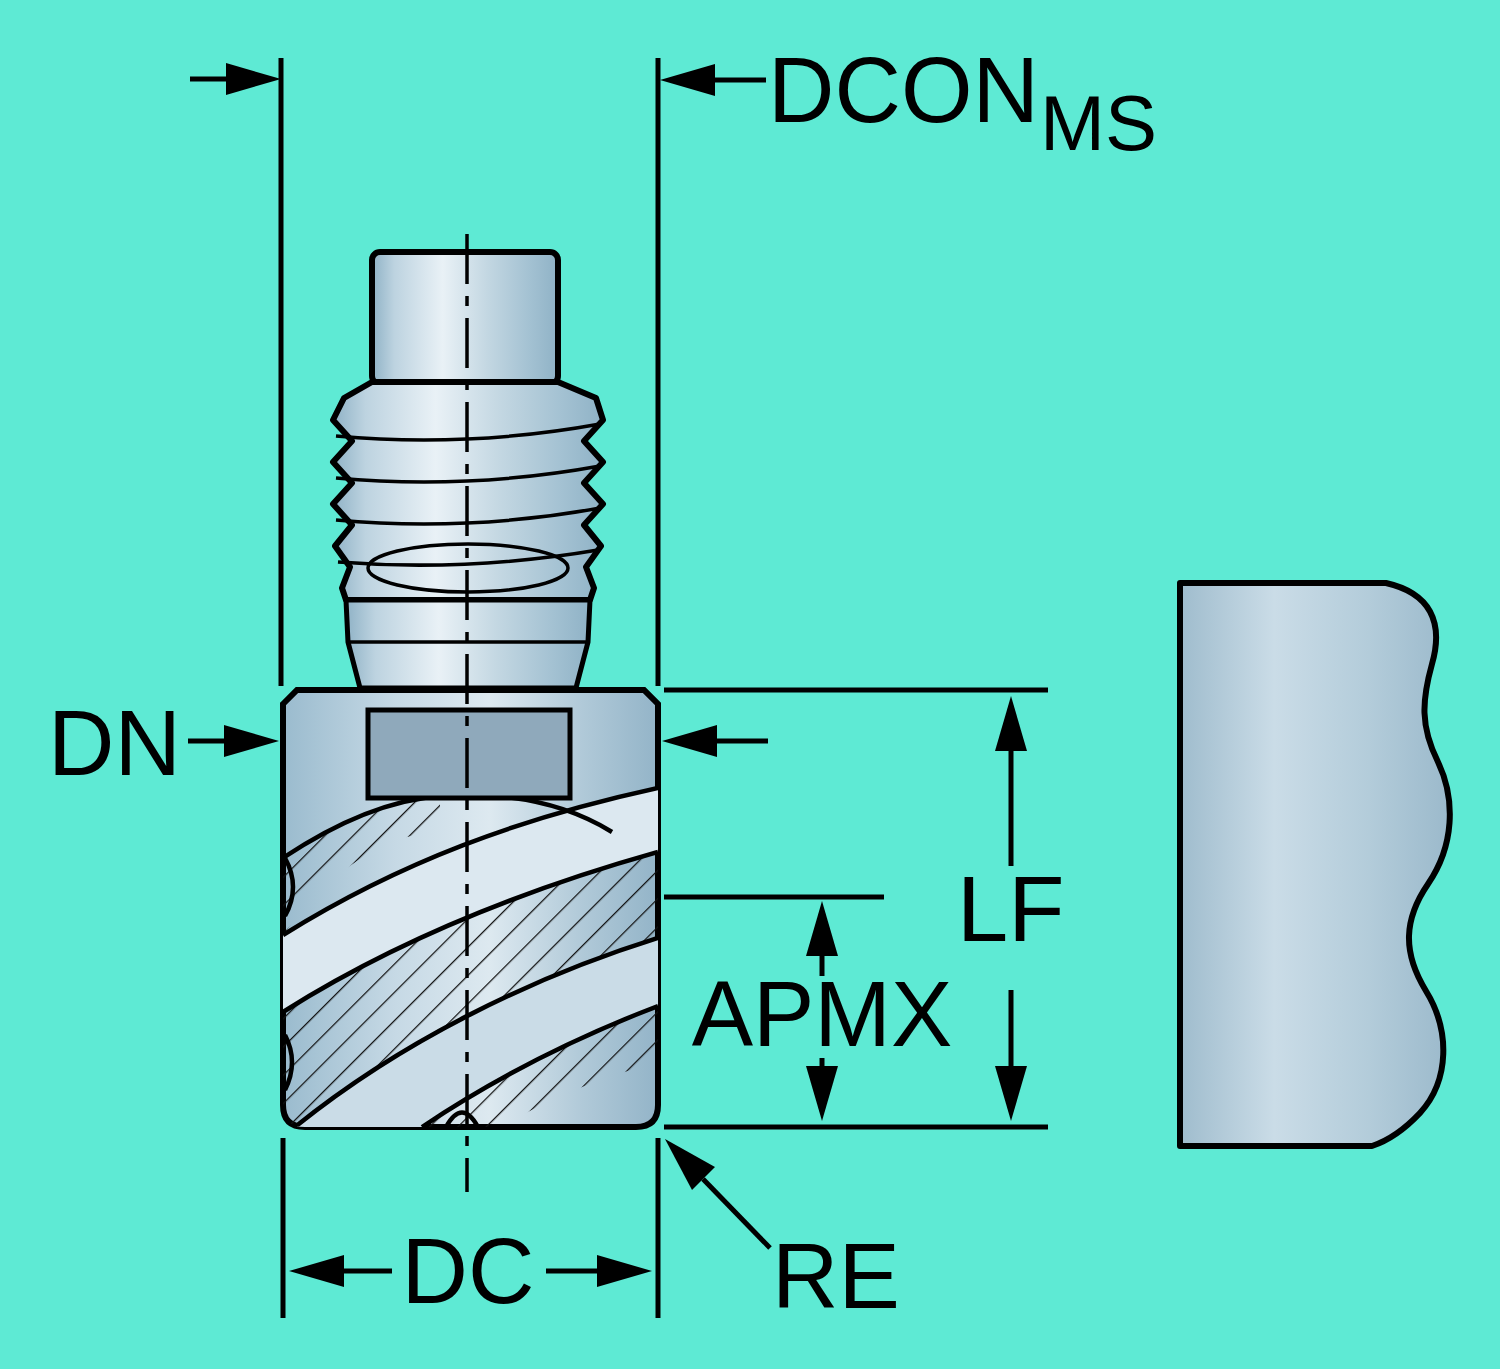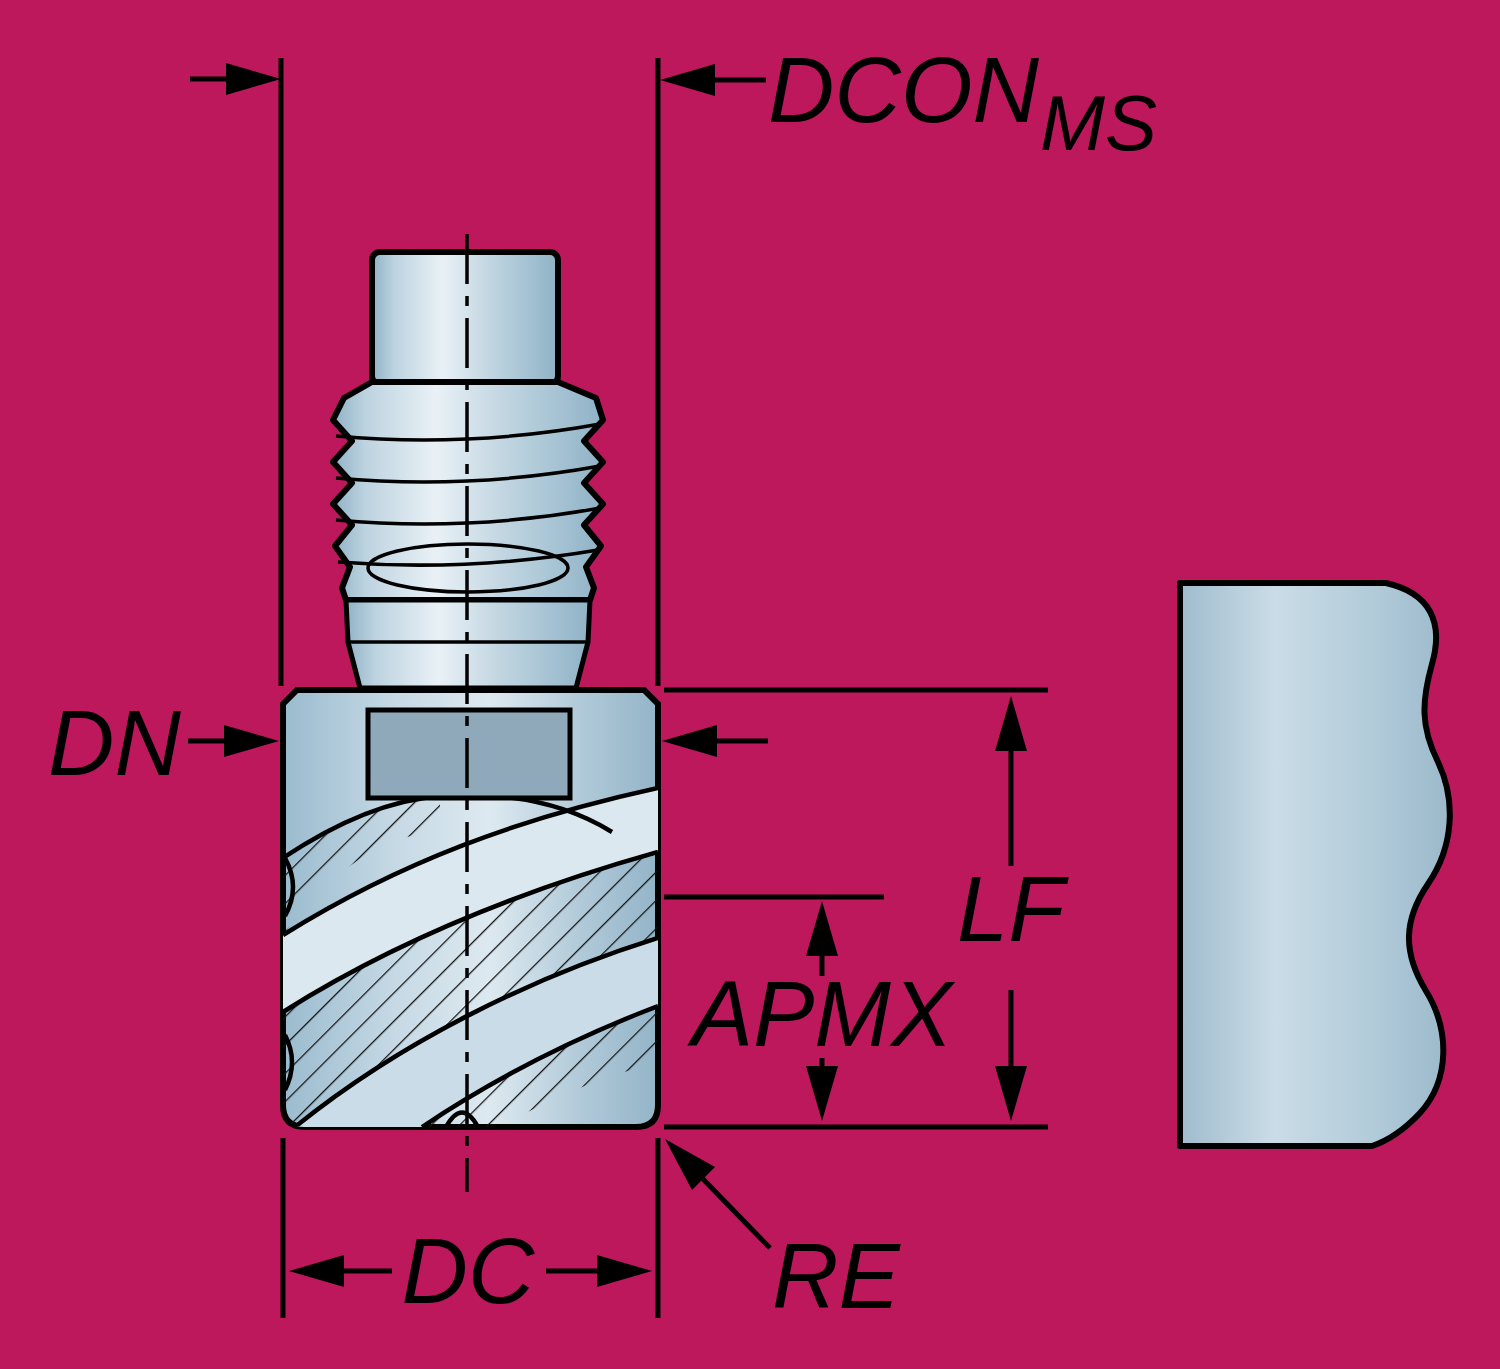--- a/index.html
+++ b/index.html
@@ -1,21 +1,20 @@
 <!DOCTYPE html>
 <html><head>
 <meta charset="utf-8">
 <style>
   html,body{margin:0;padding:0;background:#ffffff;}
   .canvas{
     position:relative;
     width:1500px;height:1369px;
-    background:#be185d;
+    background:#5eead4;
     font-family:"Liberation Sans", sans-serif;
-    font-style:italic;
   }
   svg{display:block;width:1500px;height:1369px;}
   .lbl{font-family:"Liberation Sans", sans-serif;font-size:92px;fill:#000;}
   .lbl-sub{font-family:"Liberation Sans", sans-serif;font-size:78px;fill:#000;}
   .dimline{stroke:#000;stroke-width:5;fill:none;}
   .thin{stroke:#000;stroke-width:3.5;fill:none;}
   .flute{stroke:#000;stroke-width:4.5;fill:none;}
   .arrow{fill:#000;stroke:none;}
 </style>
 </head>

